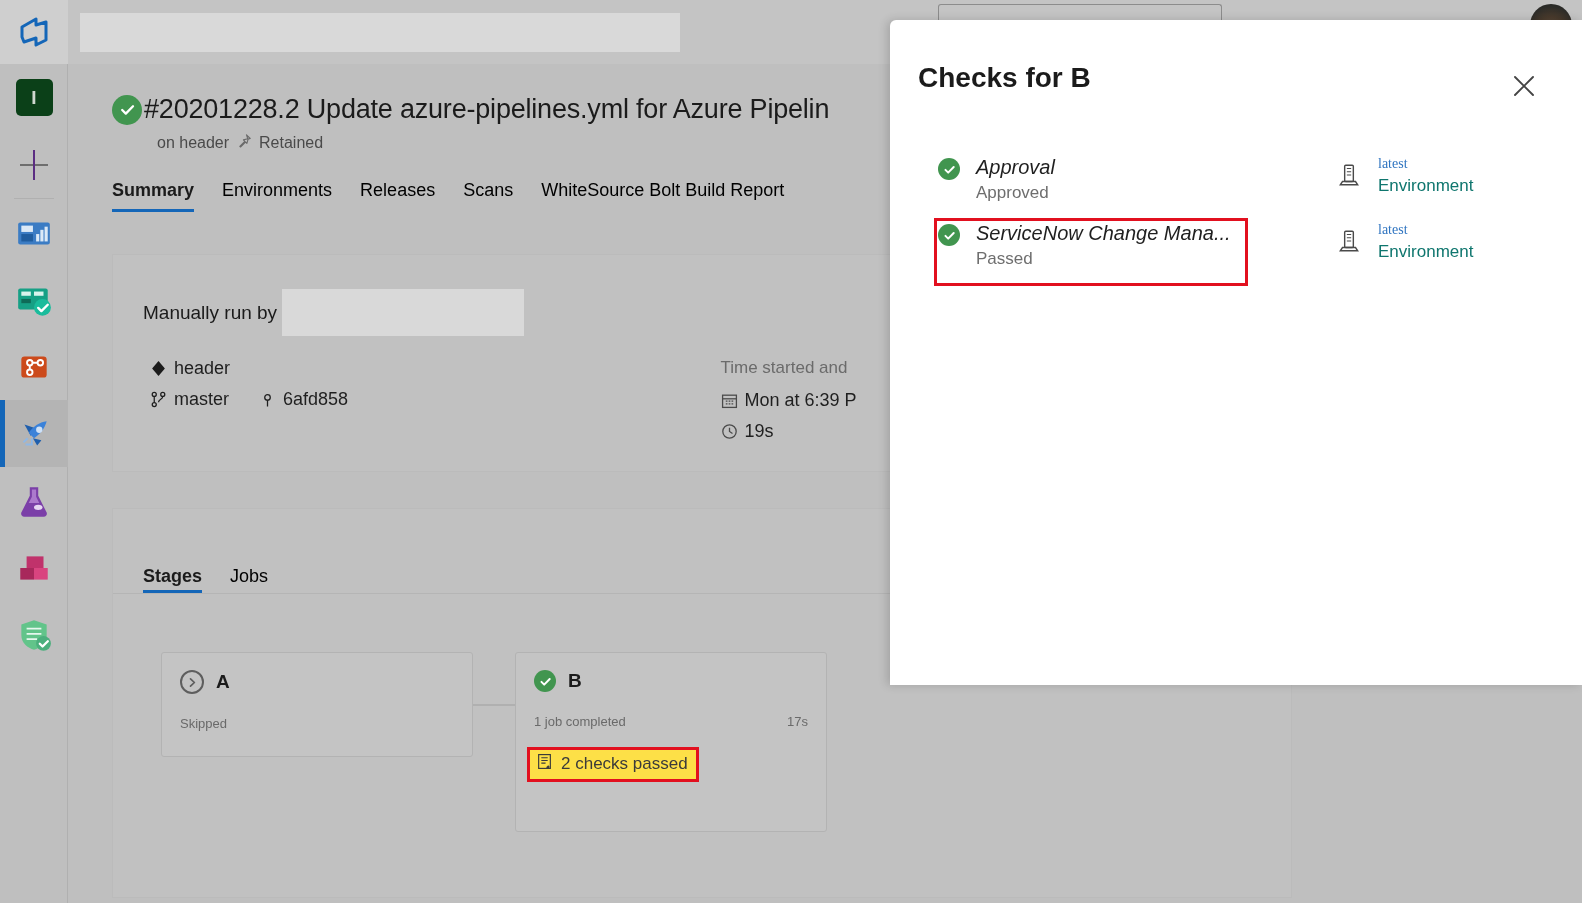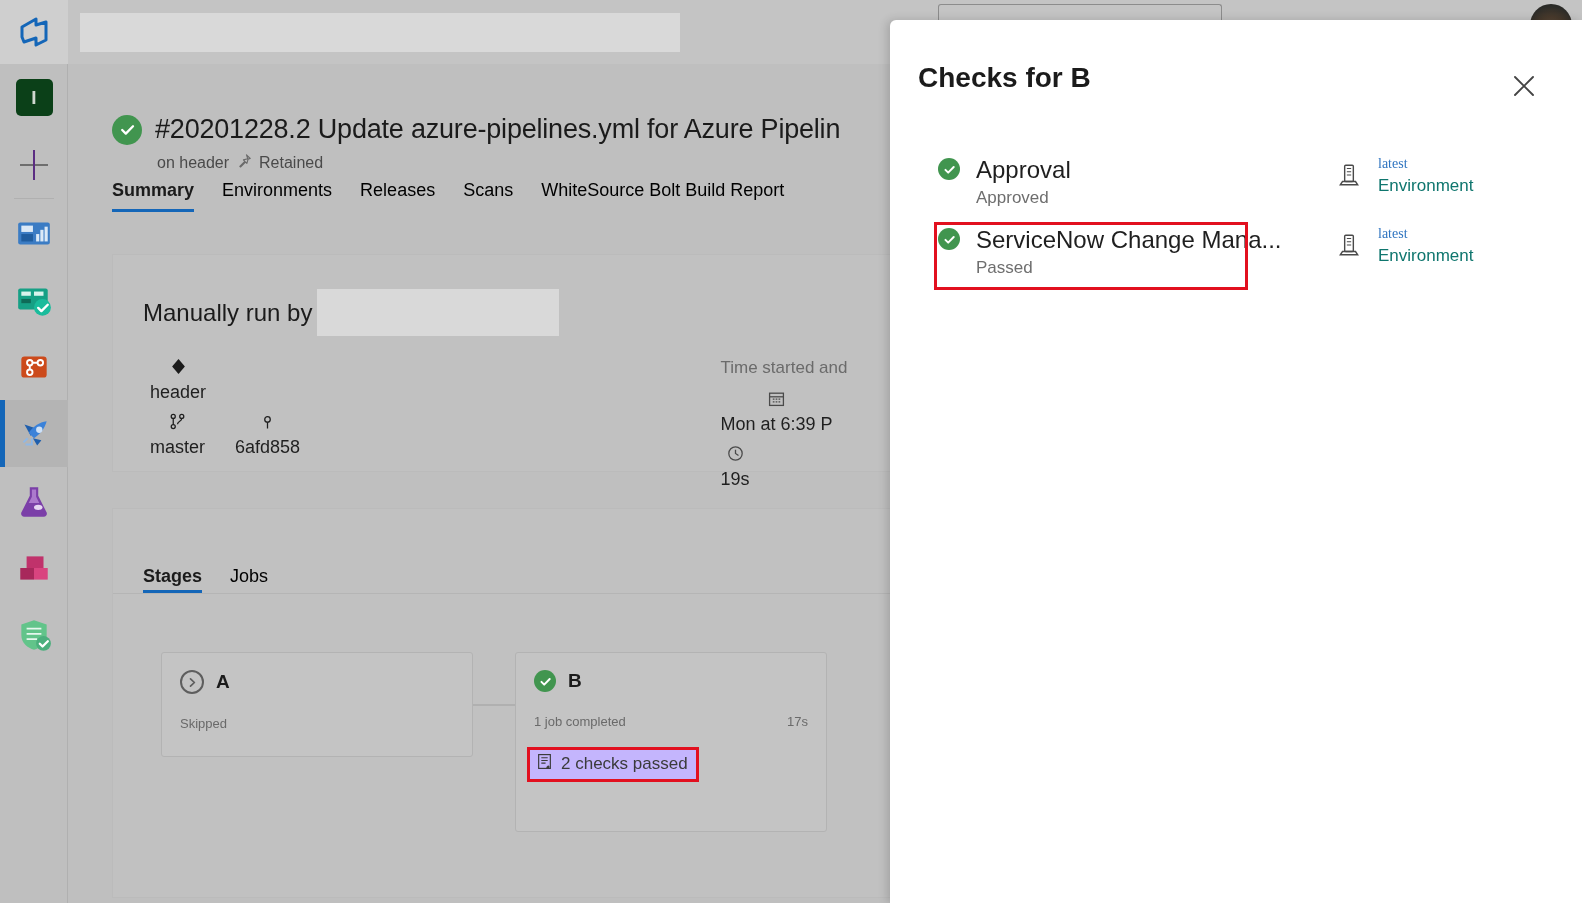--- a/index.html
+++ b/index.html
@@ -89,21 +89,21 @@
     content:""; position:absolute; left:15px; top:1px; width:2px; height:30px; background:#5b2d82;
   }
 
   
   #content {
     position: absolute; left: 68px; top: 64px; width: 1514px; height: 839px;
     background: #bfbfbf;
   }
 
   #run-header { position: absolute; left: 44px; top: 30px; }
-  #run-title-row { display: flex; align-items: center; gap: 13px; margin-top: 20px; }
+  #run-title-row { display: flex; align-items: center; gap: 2px; }
   #run-title {
     font-size: 27px; color: #1b1b1b; white-space: nowrap;
     letter-spacing: -0.2px;
   }
   #run-subtitle-row {
     display: flex; align-items: center; gap: 7px;
     margin-top: 8px; margin-left: 45px;
     font-size: 16px; color: #4a4a4a;
   }
 
@@ -139,36 +139,36 @@
   #run-card {
     position: absolute; left: 44px; top: 190px;
     width: 1180px; height: 218px;
     background: #c1c1c1;
     border: 1px solid #bbbbbb;
   }
   #manual-run-row {
     display: flex; align-items: center; gap: 0;
     margin: 34px 0 0 30px;
   }
-  #manual-run-label { font-size: 24px; color: #1b1b1b; }
+  #manual-run-label { font-size: 19px; color: #1b1b1b; }
   #manual-run-redact {
     width: 242px; height: 47px; background: #d9d9d9; margin-left: 5px;
   }
   #run-card-cols {
     display: flex; margin: 22px 0 0 37px; gap: 0;
   }
   .run-col { width: 595px; }
   .run-col-head {
     font-size: 17px; color: #6b6b6b; margin-bottom: 12px;
   }
   .run-col-line {
     display: flex; align-items: center; gap: 8px;
     font-size: 18px; color: #1f1f1f; margin-bottom: 10px;
   }
-  .run-col-line .pair { display: flex; align-items: center; gap: 7px; flex-direction: column; }
+  .run-col-line .pair { display: flex; align-items: center; gap: 7px; }
   .run-col-line .pair + .pair { margin-left: 22px; }
   .mini-icon { width: 17px; height: 17px; display: block; flex: 0 0 auto; }
 
   
   #stages-card {
     position: absolute; left: 44px; top: 444px;
     width: 1180px; height: 390px;
     background: #c1c1c1;
     border: 1px solid #bbbbbb;
   }
@@ -199,37 +199,37 @@
   .stage-meta-row {
     display: flex; justify-content: space-between; align-items: center;
     margin-top: 22px; font-size: 13px; color: #6a6a6a;
   }
   .annot-red {
     border: 3px solid #e2101f;
     padding: 3px 8px 4px 6px;
     margin-left: -7px; margin-top: 18px;
     display: inline-flex; align-items: center; gap: 8px;
     font-size: 17px; color: #3b3b3b;
-    background: #c4b5fd;
+    background: #fde047;
   }
   #stage-connector {
     width: 42px; height: 2px; background: #b0b0b0;
     margin-top: 52px;
   }
   .skip-circle {
     width: 24px; height: 24px; border-radius: 50%;
     border: 2px solid #5e5e5e;
     display: flex; align-items: center; justify-content: center;
     flex: 0 0 auto;
   }
 
   
   #checks-panel {
     position: absolute; left: 890px; top: 20px;
-    width: 692px; height: 883px;
+    width: 692px; height: 665px;
     background: #ffffff;
     border-radius: 6px 0 0 0;
     box-shadow: -3px 0 10px rgba(0,0,0,0.16);
   }
   #panel-title {
     position: absolute; left: 28px; top: 42px;
     font-size: 28px; color: #1b1b1b; font-weight: 600;
   }
   #panel-close {
     position: absolute; right: 42px; top: 50px;
@@ -241,21 +241,21 @@
     position: absolute; left: 0; top: 128px; width: 692px;
   }
   .check-row {
     position: relative;
     display: flex; align-items: flex-start;
     padding: 10px 0 10px 48px;
     min-height: 66px;
   }
   .check-main { display: flex; align-items: flex-start; gap: 16px; width: 370px; }
   .check-texts { margin-top: -3px; }
-  .check-name { font-size: 24px; color: #1f1f1f; line-height: 1.25; }
+  .check-name { font-size: 20px; color: #1f1f1f; line-height: 1.25; font-style: italic; }
   .check-status { font-size: 17px; color: #6e6e6e; margin-top: 3px; }
   .check-target { display: flex; align-items: flex-start; gap: 16px; margin-left: 28px; }
   .check-target-texts { margin-top: -3px; }
   .check-target-link {
     font-size: 14px; color: #2f74c0; cursor: pointer; line-height: 1.25; font-family: Liberation Serif, serif;
   }
   .check-target-sub { font-size: 17px; color: #0f766e; margin-top: 3px; }
   .srv-icon { width: 26px; height: 26px; display: block; margin-top: 4px; flex: 0 0 auto; }
 
   .check-row.annotated::before {

